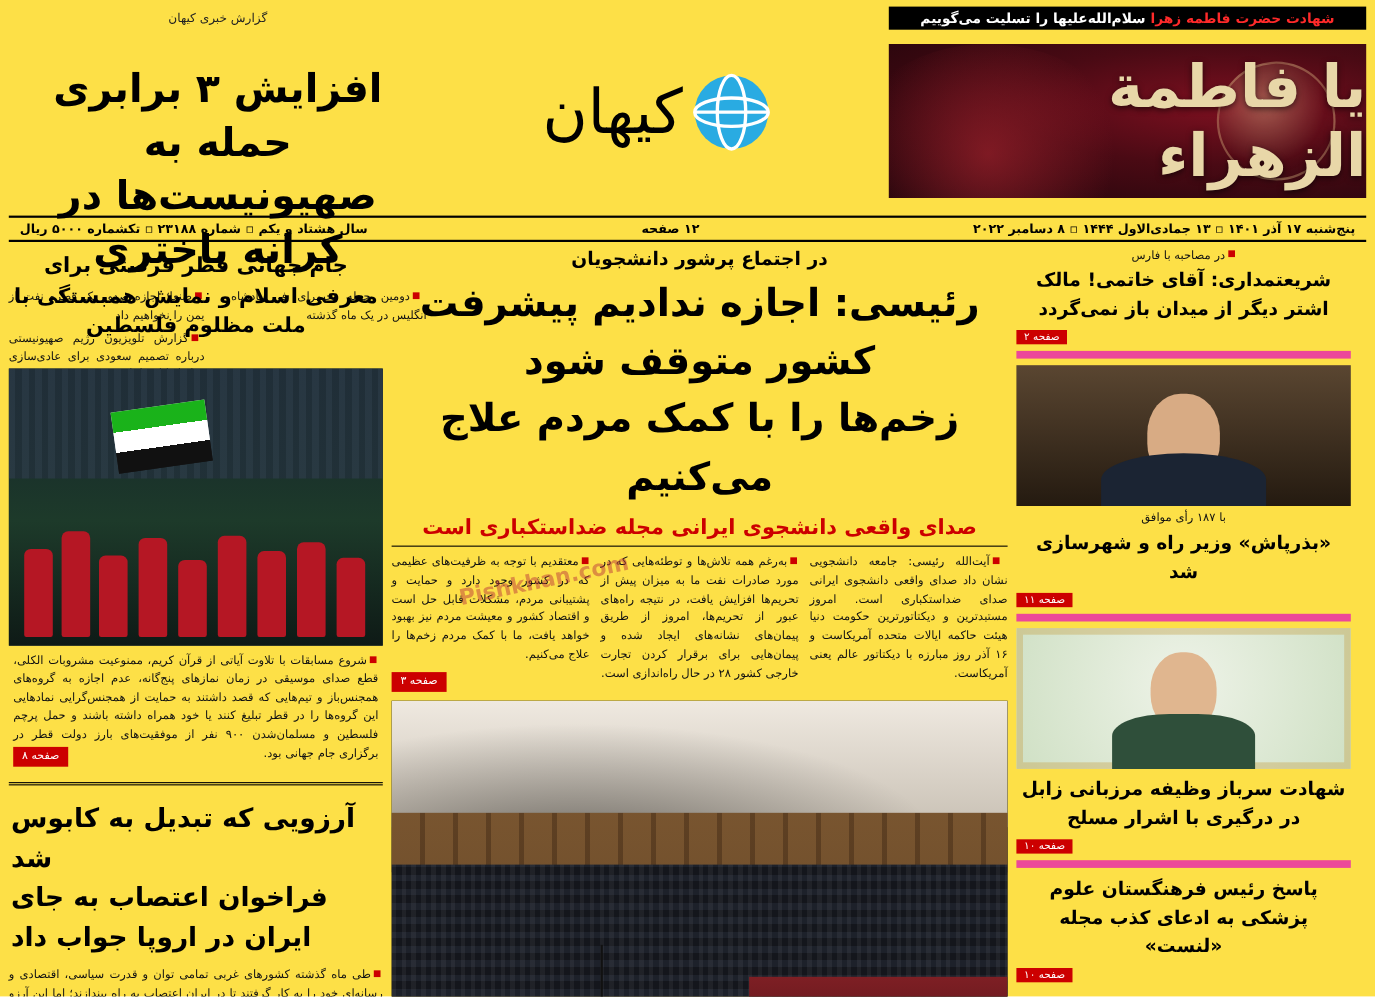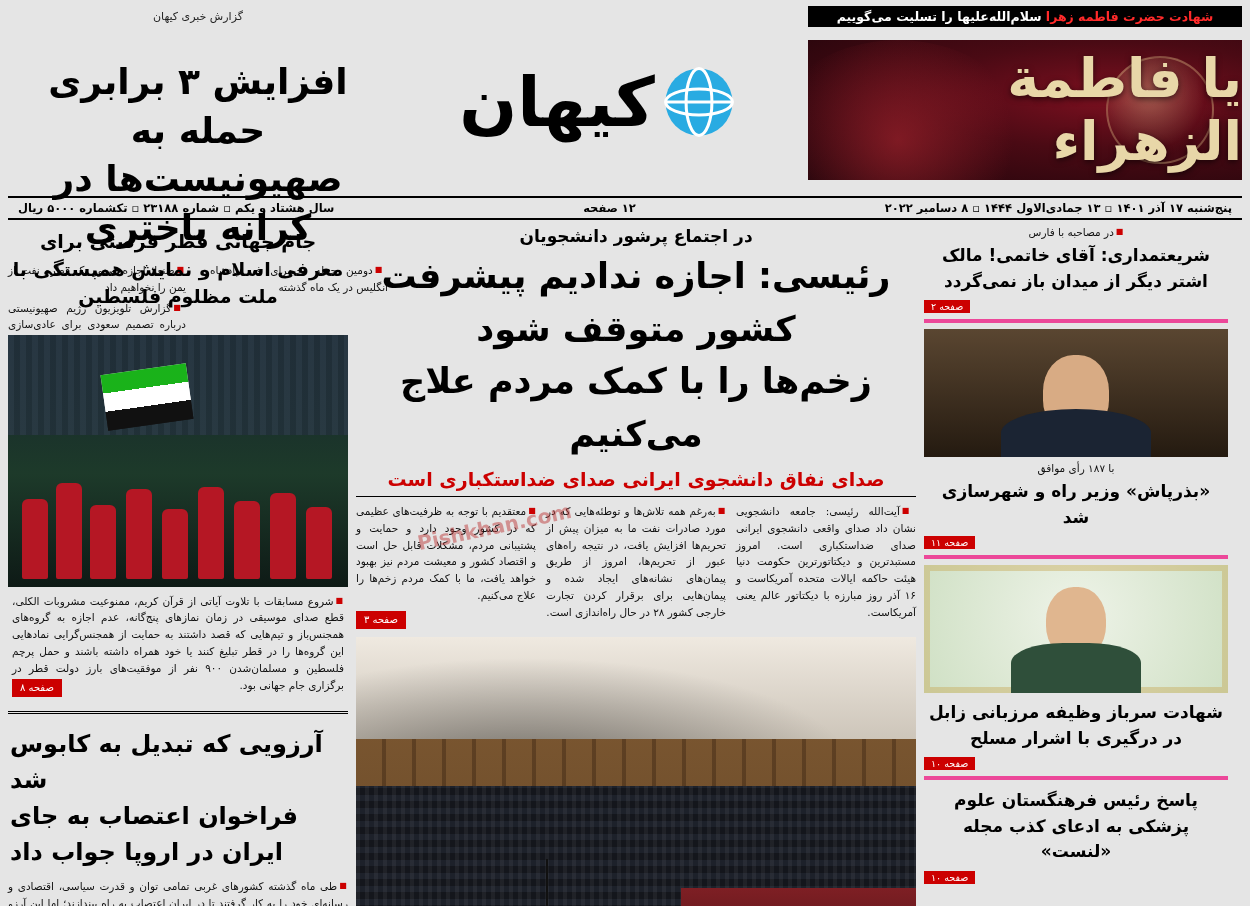--- a/index.html
+++ b/index.html
@@ -2,36 +2,36 @@
 <html lang="fa" dir="rtl"><head>
 <meta charset="utf-8">
 <style>
   * { box-sizing: border-box; margin: 0; padding: 0; }
   html, body {
     width: 1250px; height: 906px;
     background: #ffffff;
     font-family: "DejaVu Sans", "Liberation Sans", sans-serif;
     overflow: hidden;
   }
-  .page { position: relative; width: 1250px; height: 906px; background: #e5e5e5; }
+  .page { position: relative; width: 1250px; height: 906px; background: #fde047; }
 
   
   .masthead { display: flex; flex-direction: row-reverse; height: 196px; padding: 4px 8px 0 8px; }
 
   .mh-left { width: 380px; padding-top: 6px; }
   .mh-kicker { text-align: center; font-size: 11px; color: #222; margin-bottom: 4px; }
   .mh-head { text-align: center; font-size: 36px; font-weight: bold; line-height: 1.35; color: #000; margin-top: 35px; }
   .mh-bullets { margin-top: 10px; display: flex; flex-direction: row-reverse; gap: 24px; font-size: 10.5px; line-height: 1.55; color: #111; }
   .mh-bullets .col { flex: 1; }
   .mh-bullets p { margin-bottom: 5px; text-align: justify; }
   .bsq { color: #c00; font-size: 8px; vertical-align: 2px; margin-left: 2px; }
 
   .mh-center { width: 420px; display: flex; flex-direction: column; align-items: center; justify-content: center; padding-top: 4px; }
   .logo-row { display: flex; flex-direction: row-reverse; align-items: center; gap: 6px; }
-  .logo-word { font-size: 68px; font-weight: bold; color: #000; letter-spacing: -2px; font-family: "DejaVu Sans", sans-serif; }
+  .logo-word { font-size: 56px; font-weight: normal; color: #000; letter-spacing: -2px; font-family: "DejaVu Sans", sans-serif; }
   .globe { width: 76px; height: 76px; }
 
   .mh-right { width: 434px; padding-top: 2px; }
   .mourn-line { background: #000; color: #fff; font-size: 12.5px; text-align: center; padding: 3px 4px; font-weight: bold; }
   .mourn-line .red { color: #ff2a2a; }
   .banner {
     height: 140px; margin-top: 13px; position: relative; overflow: hidden;
     background:
       radial-gradient(ellipse at 70% 40%, #7d1020 0%, #4a0a14 45%, #22050b 100%);
   }
@@ -98,21 +98,21 @@
   .photo-hall .ceilshade{position:absolute;top:0;left:0;right:0;height:34%;background:radial-gradient(ellipse at 30% 120%, rgba(0,0,0,.45), transparent 60%);}
   .photo-hall .wall { position:absolute; top:30%; left:0; right:0; height: 16%; background: linear-gradient(180deg,#6b4a2a,#3a2716); }
   .photo-hall .wood { position:absolute; top:30%; left:0; right:0; height:16%; background: repeating-linear-gradient(90deg, #7a5630 0 26px, #5d3f22 26px 30px); opacity:.9;}
   .photo-hall .crowd { position:absolute; bottom:0; left:0; right:0; height: 56%; background: repeating-linear-gradient(0deg,#14161c 0 7px,#1d212a 7px 13px); }
   .photo-hall .crowd::after{content:"";position:absolute;inset:0;background:repeating-linear-gradient(90deg,rgba(255,255,255,.05) 0 4px,transparent 4px 9px);}
   .photo-hall .stage { position:absolute; bottom: 0; right: 0; width: 42%; height: 26%; background: linear-gradient(180deg,#7e1f24,#4a1013); }
   .photo-hall .tripod { position:absolute; bottom: 14%; left: 34%; width: 2px; height: 70px; background:#111;}
 
   
   .col-left { width: 304px; display: flex; flex-direction: column; gap: 6px; }
-  .lcard { border-bottom: 4px solid #ec4899; padding-bottom: 6px; }
+  .lcard { border-bottom: 7px solid #ec4899; padding-bottom: 6px; }
   .lcard .lk { font-size: 10.5px; color:#111; text-align:center; margin-bottom: 3px;}
   .lcard h3 { font-size: 17px; font-weight:bold; line-height:1.5; text-align:center; color:#000; padding: 2px 4px;}
   .lcard .pg { background:#c00;color:#fff;font-size:9.5px;padding:1px 7px;display:inline-block;float:left;margin-top:4px;}
   .lphoto { height: 128px; margin: 0 0 5px; position:relative; overflow:hidden; }
   .lphoto.p1 { background: linear-gradient(180deg,#5a4631,#241a10); }
   .lphoto.p1 .face { position:absolute; left: 50%; top: 26px; transform: translateX(-50%); width: 66px; height: 78px; border-radius: 46% 46% 42% 42%; background:#d8ab84; }
   .lphoto.p1 .suit { position:absolute; left:50%; bottom:0; transform:translateX(-50%); width: 150px; height: 48px; background:#1b2433; border-radius: 50% 50% 0 0;}
   .lphoto.p2 { background: radial-gradient(circle at 50% 40%, #eef3e8, #cfe0c4); }
   .lphoto.p2 .face { position:absolute; left:50%; top:22px; transform:translateX(-50%); width:60px;height:72px;border-radius:46%;background:#e0b68f;}
   .lphoto.p2 .uni { position:absolute; left:50%; bottom:0; transform:translateX(-50%); width:130px;height:50px;background:#2f4f3a;border-radius:40% 40% 0 0;}
@@ -209,21 +209,21 @@
       </div>
 
     </div>
 
     <div class="col-center">
       <div class="c-kicker">در اجتماع پرشور دانشجویان</div>
       <div class="c-head">
         <span>رئیسی: اجازه ندادیم پیشرفت کشور متوقف شود</span>
         <span class="l2">زخم‌ها را با کمک مردم علاج می‌کنیم</span>
       </div>
-      <div class="c-sub">صدای نفاق دانشجوی ایرانی صدای ضداستکباری است</div>
+      <div class="c-sub">صدای واقعی دانشجوی ایرانی مجله ضداستکباری است</div>
       <div class="rule"></div>
       <div class="c-cols">
         <div class="wmark">Pishkhan.com</div>
         <div class="col">
           <p><span class="bsq">■</span><span>معتقدیم با توجه به ظرفیت‌های عظیمی که در کشور وجود دارد و حمایت و پشتیبانی مردم، مشکلات قابل حل است و اقتصاد کشور و معیشت مردم نیز بهبود خواهد یافت، ما با کمک مردم زخم‌ها را علاج می‌کنیم.</span></p>
           <span class="pagetag">صفحه ۳</span>
         </div>
         <div class="col">
           <p><span class="bsq">■</span><span>به‌رغم همه تلاش‌ها و توطئه‌هایی که در مورد صادرات نفت ما به میزان پیش از تحریم‌ها افزایش یافت، در نتیجه راه‌های عبور از تحریم‌ها، امروز از طریق پیمان‌های نشانه‌های ایجاد شده و پیمان‌هایی برای برقرار کردن تجارت خارجی کشور ۲۸ در حال راه‌اندازی است.</span></p>
         </div>

